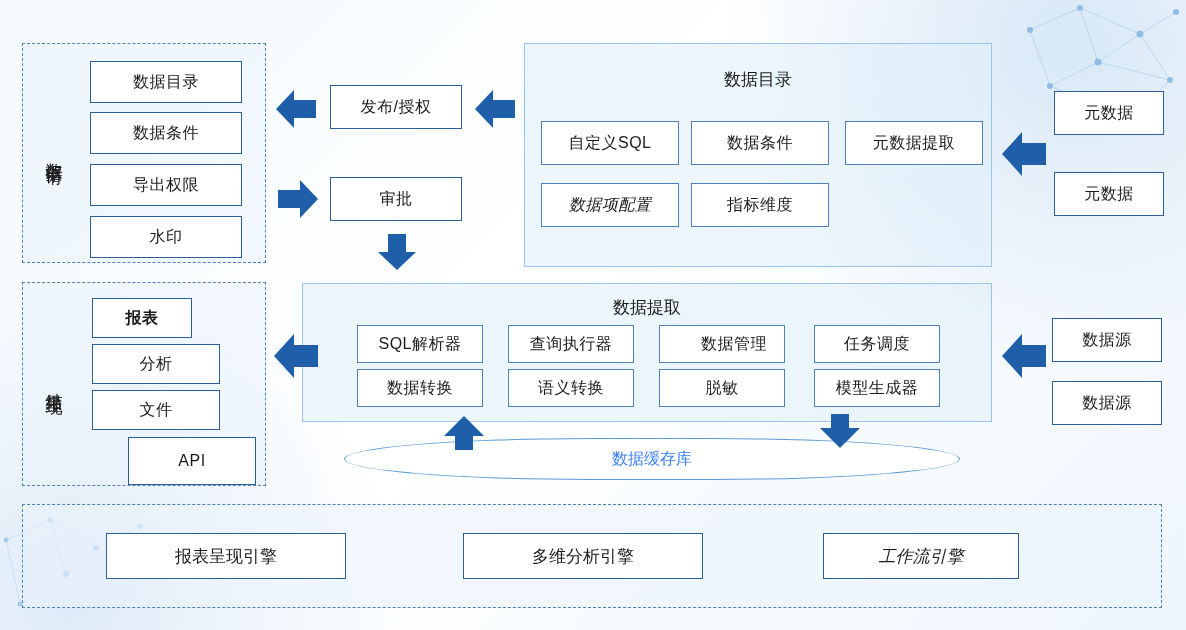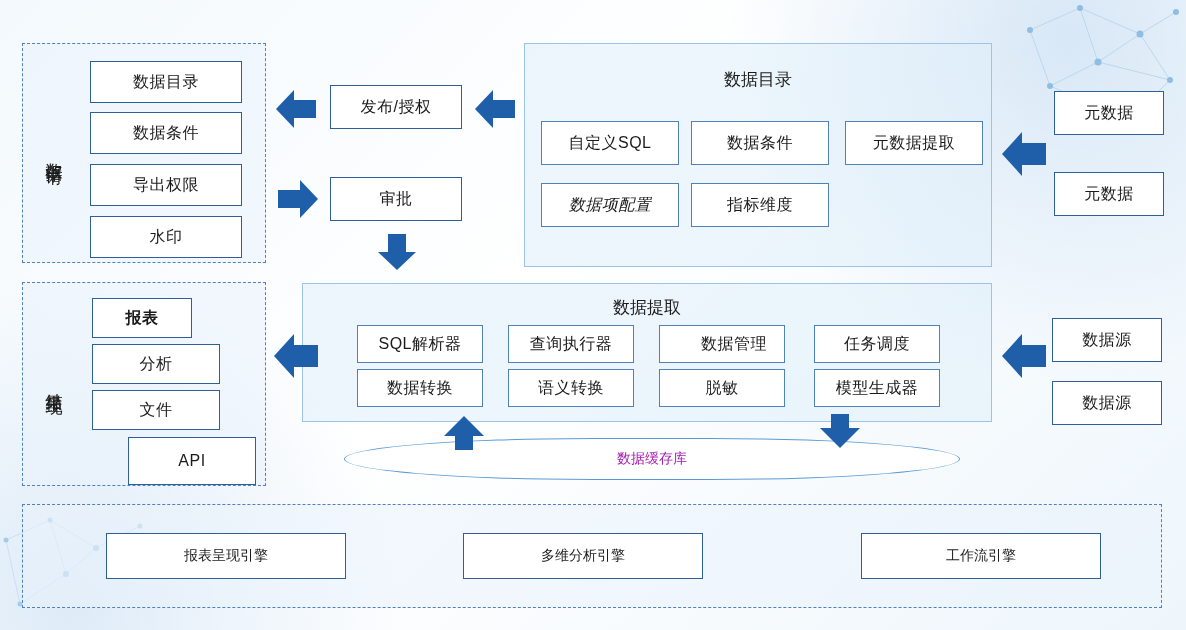--- a/index.html
+++ b/index.html
@@ -73,31 +73,31 @@
     left: 0;
   }
   .engine {
     position: absolute;
     box-sizing: border-box;
     border: 1px solid #2e5f9a;
     background: #ffffff;
     display: flex;
     align-items: center;
     justify-content: center;
-    font-size: 14px;
+    font-size: 17px;
     color: #1b1b1b;
   }
   .cache {
     position: absolute;
     box-sizing: border-box;
     display: flex;
     align-items: center;
     justify-content: center;
-    font-size: 14px;
-    color: #a21caf;
+    font-size: 16px;
+    color: #3b82f6;
     border: 1px solid #5b9bd5;
     border-radius: 50%/26px;
     background: #ffffff;
   }
   .arrow {
     position: absolute;
   }
 </style>
 </head>
 <body>
@@ -208,15 +208,15 @@
 
   <svg class="arrow" style="left:1000px; top:330px;" width="48" height="52" viewBox="0 0 48 52">
     <path d="M2,26 L22,4 L22,15 L46,15 L46,37 L22,37 L22,48 Z" fill="#1F5FA9"></path>
   </svg>
   <div class="cell" style="left:1052px; top:318px; width:110px; height:44px;">数据源</div>
   <div class="cell" style="left:1052px; top:381px; width:110px; height:44px;">数据源</div>
 
   <div class="box group" style="left:22px; top:504px; width:1140px; height:104px;"></div>
   <div class="engine" style="left:106px; top:533px; width:240px; height:46px;">报表呈现引擎</div>
   <div class="engine" style="left:463px; top:533px; width:240px; height:46px;">多维分析引擎</div>
-  <div class="engine" style="left:861px; top:533px; width:240px; height:46px;">工作流引擎</div>
+  <div class="engine" style="left:823px; top:533px; width:196px; height:46px;font-style:italic;">工作流引擎</div>
 
 </div>
 
 </body></html>

